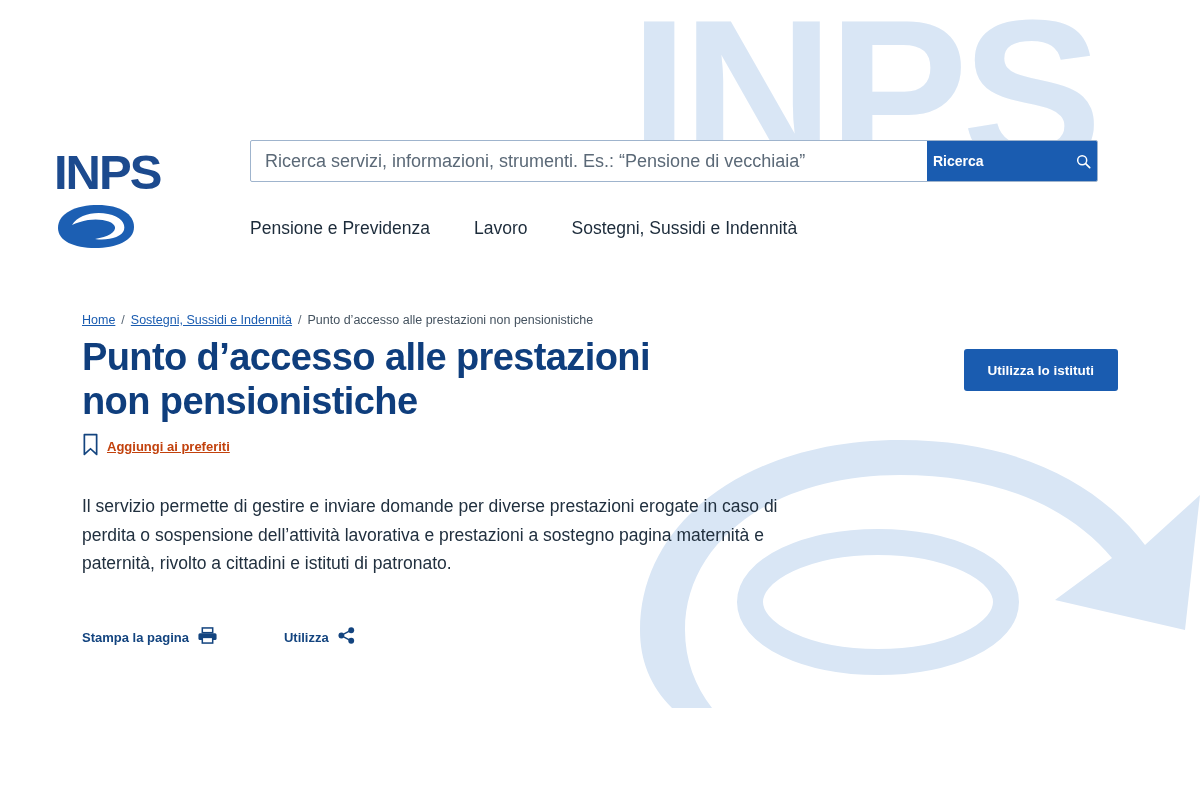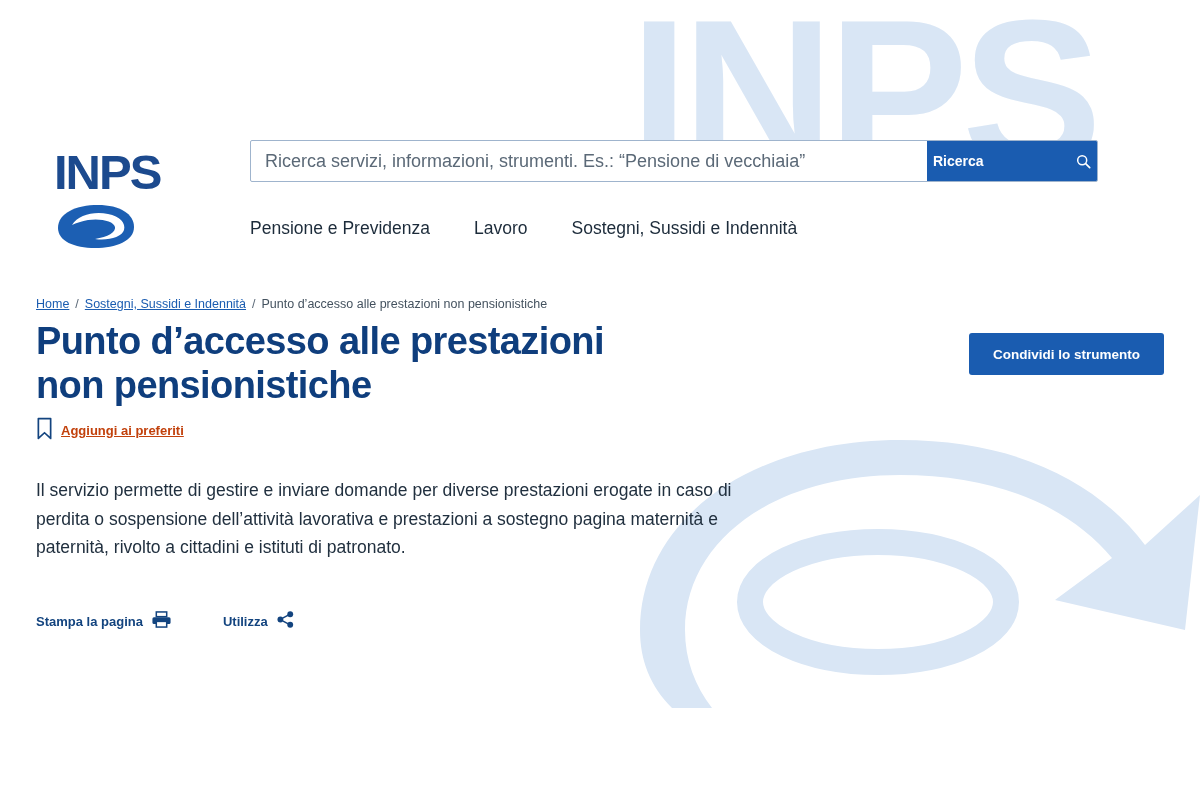--- a/index.html
+++ b/index.html
@@ -136,22 +136,22 @@
     text-decoration: none;
     font-family: "Liberation Sans", sans-serif;
     white-space: nowrap;
     cursor: pointer;
   }
 
   
   .content {
     position: relative;
     z-index: 2;
-    padding: 0 36px;
-    margin-top: 44px;
+    padding: 0 82px;
+    margin-top: 60px;
   }
   .breadcrumb {
     font-size: 12.5px;
     color: #1a5cb0;
     display: flex;
     align-items: center;
     gap: 6px;
     flex-wrap: wrap;
   }
   .bc-link {
@@ -214,21 +214,21 @@
     font-size: 17.5px;
     line-height: 1.62;
     color: #21303f;
     font-family: "Liberation Sans", sans-serif;
   }
 
   .actions {
     margin-top: 50px;
     display: flex;
     align-items: center;
-    gap: 52px;
+    gap: 67px;
   }
   .action {
     display: flex;
     align-items: center;
     gap: 9px;
     cursor: pointer;
   }
   .action-label {
     font-size: 13px;
     font-weight: 700;
@@ -289,21 +289,21 @@
     <div class="breadcrumb">
       <a class="bc-link">Home</a>
       <span class="bc-sep">/</span>
       <a class="bc-link">Sostegni, Sussidi e Indennità</a>
       <span class="bc-sep">/</span>
       <span class="bc-current">Punto d’accesso alle prestazioni non pensionistiche</span>
     </div>
 
     <div class="title-row">
       <h1 class="page-title">Punto d’accesso alle prestazioni non pensionistiche</h1>
-      <button class="cta">Condividi lo strumento</button>
+      <button class="cta">Utilizza lo istituti</button>
     </div>
 
     <div class="fav">
       <span>
         <svg viewBox="0 0 18 24" width="17" height="23">
           <path d="M2.5 1.5 H15.5 V22.5 L9 16.5 L2.5 22.5 Z" fill="none" stroke="#13447f" stroke-width="1.8" stroke-linejoin="round"></path>
         </svg>
       </span>
       <span class="fav-label">Aggiungi ai preferiti</span>
     </div>

